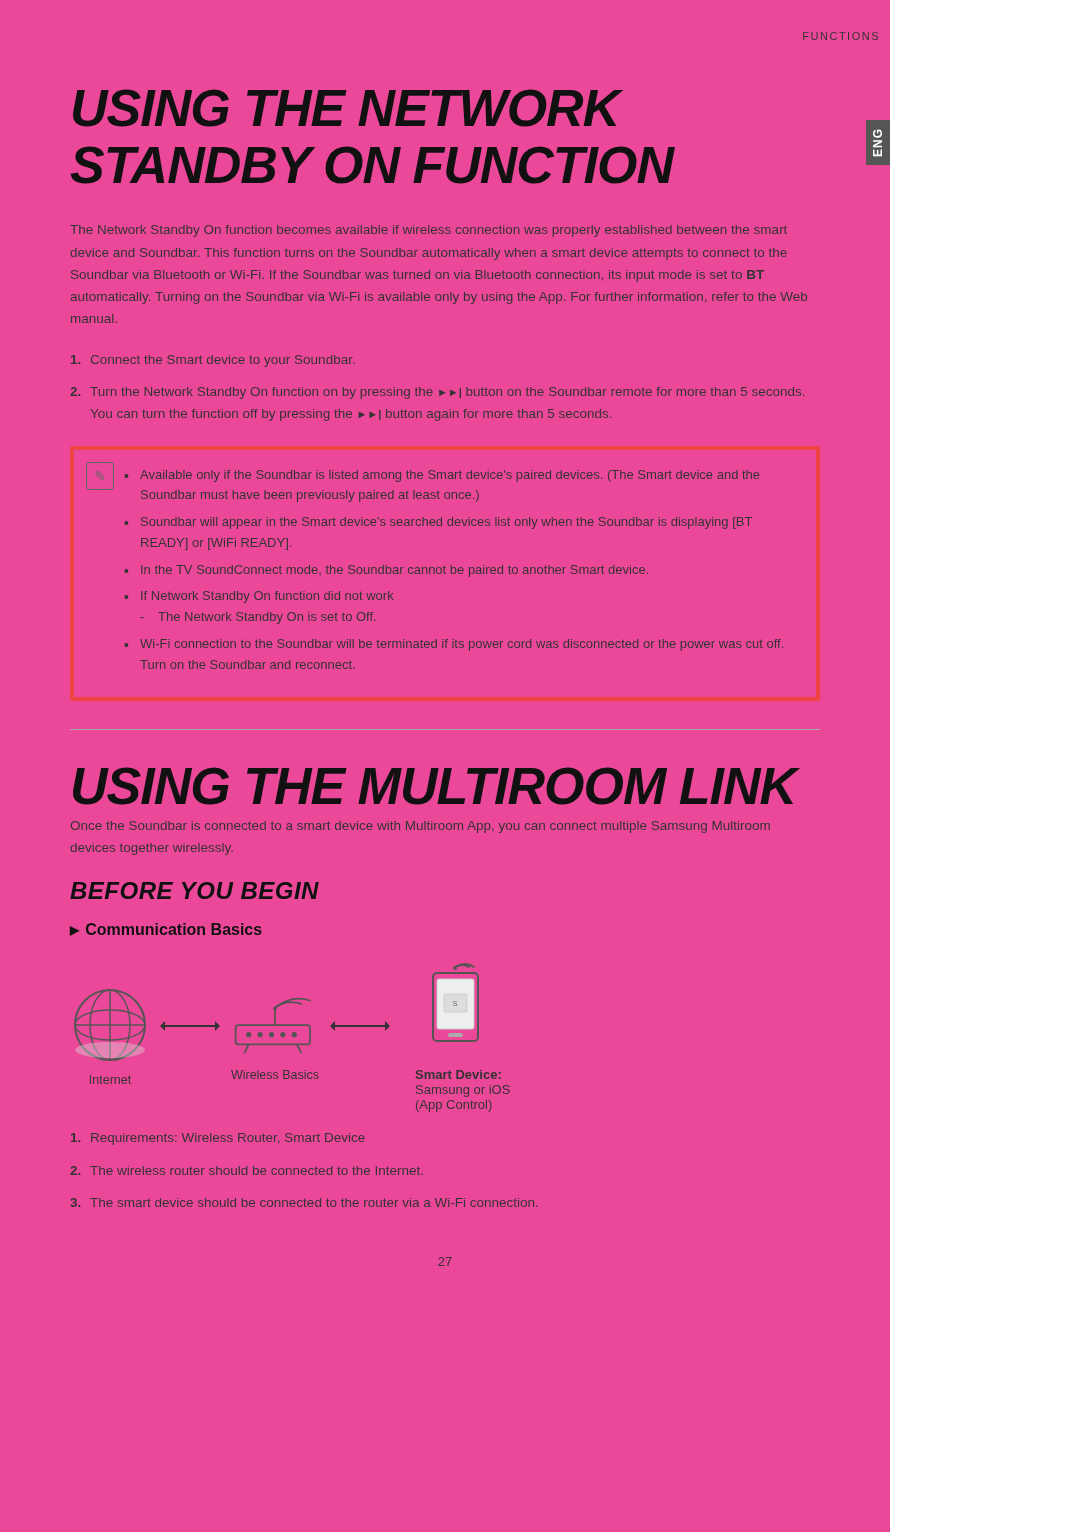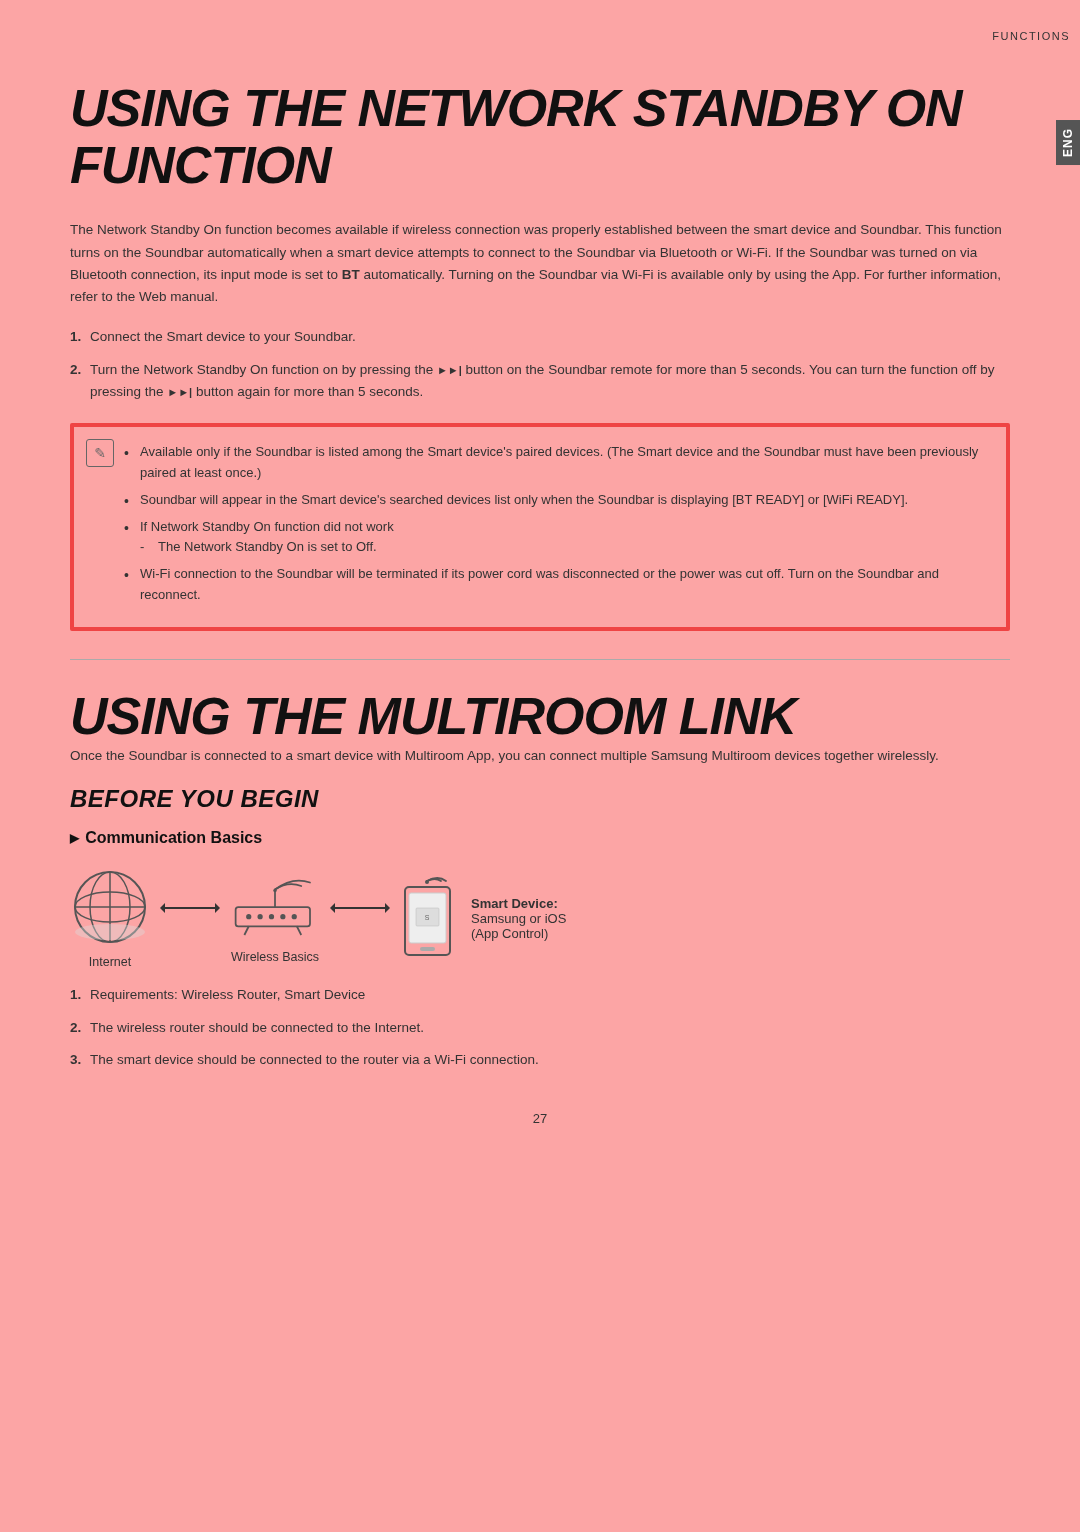--- a/index.html
+++ b/index.html
@@ -7,23 +7,23 @@
     body {
       background: #ffffff;
       font-family: 'Arial', sans-serif;
       width: 1080px;
       min-height: 1532px;
       position: relative;
       overflow-x: hidden;
     }
 
     .page-container {
-      width: 1080px;
+      width: 890px;
       min-height: 1532px;
-      background: #fca5a5;
+      background: #ec4899;
       position: relative;
       padding: 40px 70px 60px 70px;
     }
 
     
     .functions-label {
       position: absolute;
       top: 30px;
       right: 0px;
       font-size: 11px;
@@ -299,20 +299,21 @@
       <span class="num">2.</span>
       <span>Turn the Network Standby On function on by pressing the <span class="double-arrow">►►|</span> button on the Soundbar remote for more than 5 seconds. You can turn the function off by pressing the <span class="double-arrow">►►|</span> button again for more than 5 seconds.</span>
     </li>
   </ol>
 
   <div class="note-box">
     <div class="note-icon"></div>
     <ul class="bullet-list">
       <li>Available only if the Soundbar is listed among the Smart device's paired devices. (The Smart device and the Soundbar must have been previously paired at least once.)</li>
       <li>Soundbar will appear in the Smart device's searched devices list only when the Soundbar is displaying [BT READY] or [WiFi READY].</li>
+      <li>In the TV SoundConnect mode, the Soundbar cannot be paired to another Smart device.</li>
       <li>If Network Standby On function did not work
         <span class="dash-item">The Network Standby On is set to Off.</span>
       </li>
       <li>Wi-Fi connection to the Soundbar will be terminated if its power cord was disconnected or the power was cut off. Turn on the Soundbar and reconnect.</li>
     </ul>
   </div>
 
   <hr class="divider">
 
   <h1 class="multiroom-title">USING THE MULTIROOM LINK</h1>
@@ -372,21 +373,21 @@
     </div>
 
     <div class="diagram-arrow">
       <svg width="60" height="20" viewBox="0 0 60 20" xmlns="http://www.w3.org/2000/svg">
         <line x1="5" y1="10" x2="55" y2="10" stroke="#333" stroke-width="2"></line>
         <polygon points="55,5 60,10 55,15" fill="#333"></polygon>
         <polygon points="5,5 0,10 5,15" fill="#333"></polygon>
       </svg>
     </div>
 
-    <div class="diagram-item" style="flex-direction:row; align-items:center; gap:1px;">
+    <div class="diagram-item" style="flex-direction:column; align-items:center; gap:18px;">
       <div style="display:flex; flex-direction:column; align-items:center; gap:8px;">
         <svg width="55" height="90" viewBox="0 0 55 90" xmlns="http://www.w3.org/2000/svg">
 
           <path d="M27 8 Q38 2 46 8" fill="none" stroke="#555" stroke-width="1.8" stroke-linecap="round"></path>
           <path d="M27 8 Q35 4 41 8" fill="none" stroke="#555" stroke-width="1.8" stroke-linecap="round"></path>
           <circle cx="27" cy="9" r="2" fill="#555"></circle>
 
           <rect x="5" y="14" width="45" height="68" rx="4" ry="4" fill="none" stroke="#555" stroke-width="2"></rect>
 
           <rect x="9" y="20" width="37" height="50" rx="2" ry="2" fill="#eee" stroke="#ccc" stroke-width="1"></rect>

